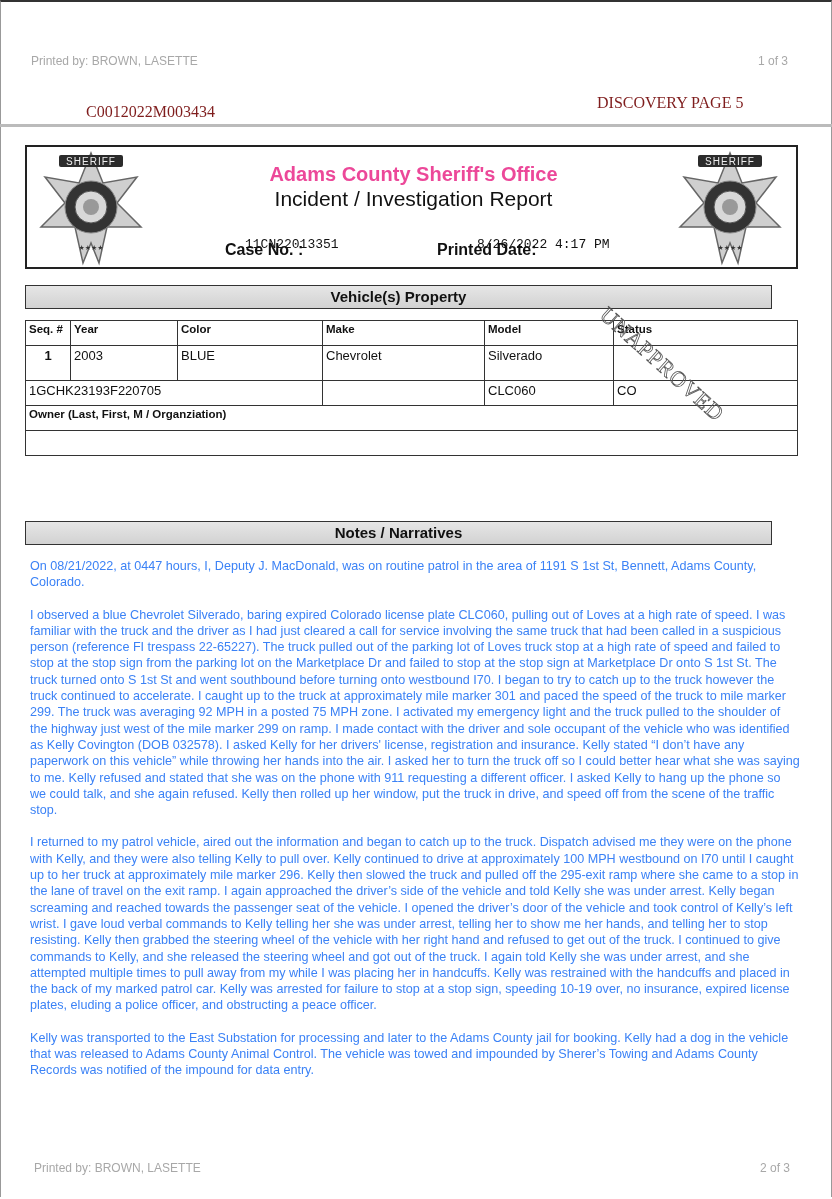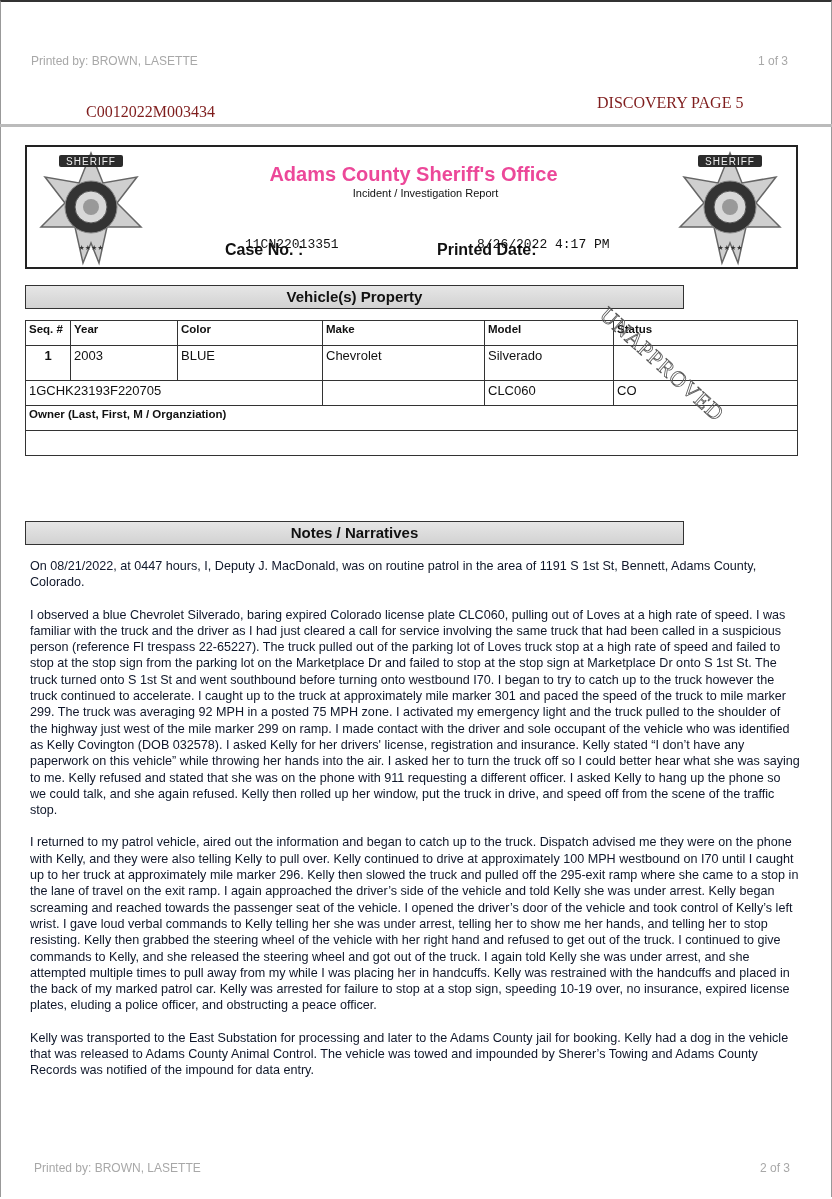--- a/index.html
+++ b/index.html
@@ -28,27 +28,27 @@
     border: 2px solid #222; box-sizing: border-box; background: #fff;
   }
   .badge {
     position: absolute; width: 125px; height: 122px;
   }
   .title-main {
     position: absolute; left: 0; width: 773px; top: 16px; text-align: center;
     font-size: 20px; font-weight: bold; color: #ec4899;
   }
   .title-sub {
-    position: absolute; left: 12px; width: 773px; top: 40px; text-align: center;
-    font-size: 11px; color: #111;
+    position: absolute; left: 0; width: 773px; top: 40px; text-align: center;
+    font-size: 21px; color: #111;
   }
   .case-label, .date-label { position: absolute; top: 94px; font-size: 16px; font-weight: bold; margin-left: 48px; }
   .case-value, .date-value { position: absolute; top: 90px; font-size: 13px; font-family: Liberation Mono, monospace; }
   .section-bar {
-    position: absolute; left: 25px; width: 659px; height: 24px;
+    position: absolute; left: 25px; width: 747px; height: 24px;
     border: 1.5px solid #333; box-sizing: border-box;
     background: linear-gradient(#e6e6e6, #d2d2d2);
     text-align: center; font-size: 15px; font-weight: bold; line-height: 22px; color: #111;
   }
   table.vehicle {
     position: absolute; left: 25px; top: 320px; width: 773px;
     border-collapse: collapse; font-size: 12px;
   }
   table.vehicle td {
     border: 1.5px solid #333; padding: 2px 3px; vertical-align: top; height: 20px;
@@ -58,21 +58,21 @@
   table.vehicle td.val2 { font-size: 13px; height: 20px; }
   .seq-val { font-weight: bold; font-size: 17px; text-align: center; }
   .watermark {
     position: absolute; left: 612px; top: 302px; transform: rotate(42deg);
     transform-origin: left top;
     font-family: "Liberation Serif", serif; font-size: 22px; letter-spacing: 1px;
     color: transparent; -webkit-text-stroke: 0.8px #555; white-space: nowrap;
   }
   .narrative {
     position: absolute; left: 30px; top: 558px; width: 770px;
-    font-size: 12.6px; line-height: 16.3px; color: #0f172a;
+    font-size: 12.6px; line-height: 16.3px; color: #3b82f6;
   }
   .narrative p { margin: 0 0 16px 0; }
   .page-bottom-printed { position: absolute; left: 34px; top: 1161px; }
   .page-bottom-num { position: absolute; left: 760px; top: 1161px; }
 </style>
 </head>
 <body>
 
 <div class="page-top">
   <span class="printed-by" style="left:30px; top:52px;">Printed by: BROWN, LASETTE</span>

